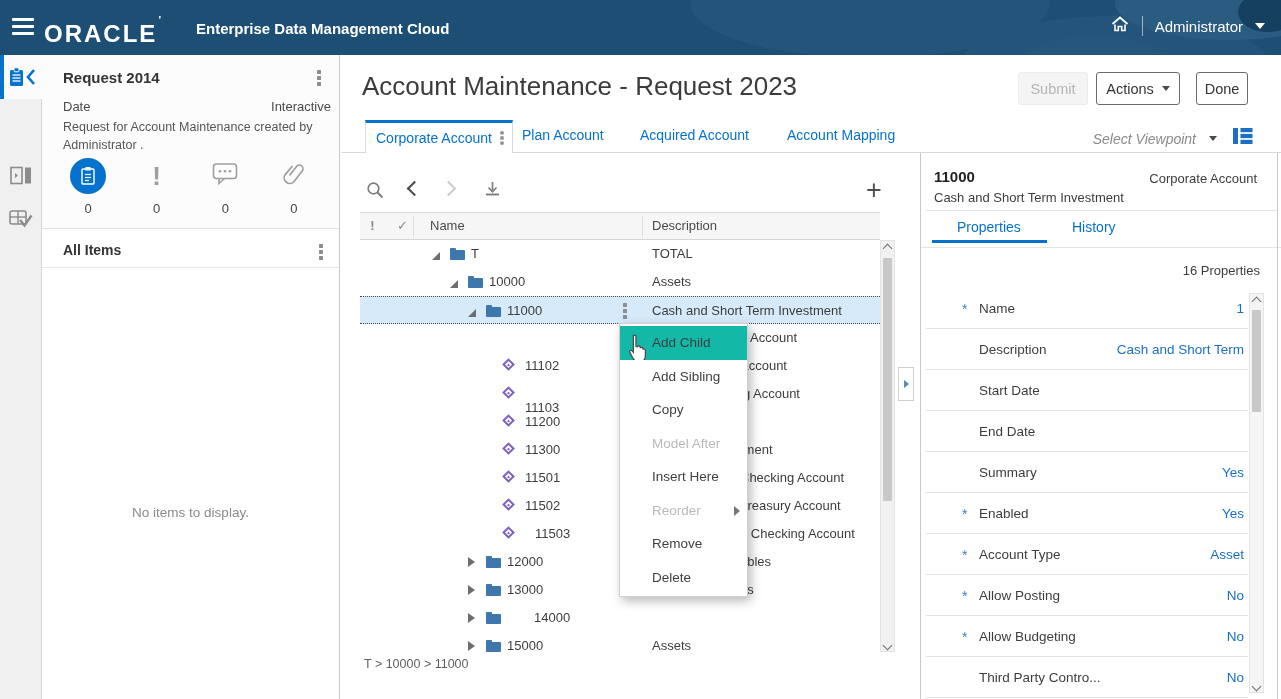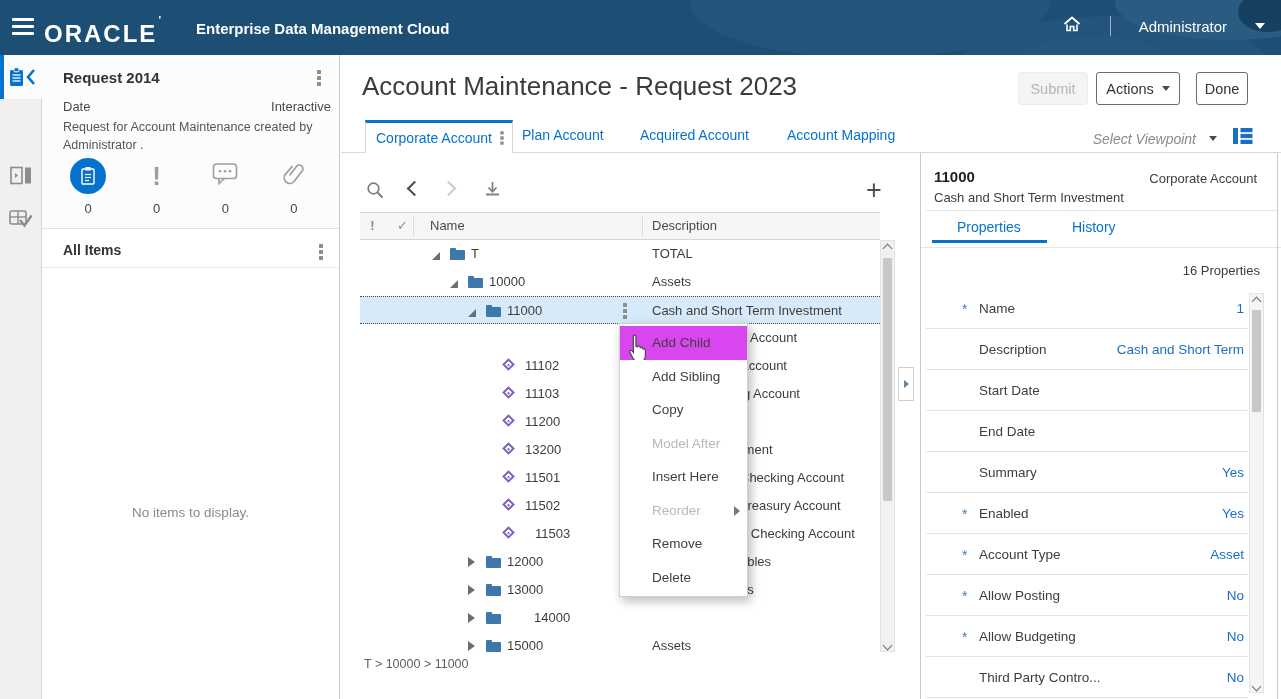--- a/index.html
+++ b/index.html
@@ -13,21 +13,21 @@
   .c2{left:960px;top:16px;width:310px;height:100px;background:#24547b}
   .c3{left:1115px;top:-34px;width:230px;height:74px;background:#2a5b81}
   .c4{left:1025px;top:36px;width:140px;height:46px;background:#27567d}
   .c5{left:1238px;top:-8px;width:60px;height:40px;background:#16405f}
   .hamburger{position:absolute;left:12px;top:18px;width:22px;height:17px;cursor:pointer}
   .hamburger span{position:absolute;left:0;width:22px;height:3px;background:#fff;border-radius:1px}
   .hamburger span:nth-child(1){top:0}.hamburger span:nth-child(2){top:7px}.hamburger span:nth-child(3){top:14px}
   .brand{position:absolute;left:44px;top:14px;color:#fff;font-size:24px;font-weight:bold;letter-spacing:2px}
   .brand::after{content:"\2019";font-size:11px;vertical-align:18px;margin-left:1px}
   .product{position:absolute;left:196px;top:20px;color:#fff;font-size:15px;font-weight:bold}
-  .hdr-right{position:absolute;right:16px;top:0;height:52px;display:flex;align-items:center;gap:28px;color:#fff}
+  .hdr-right{position:absolute;right:16px;top:0;height:52px;display:flex;align-items:center;gap:12px;color:#fff}
   .hdr-sep{width:1px;height:20px;background:rgba(255,255,255,.55)}
   .user-name{font-size:15px}
   .caret-dn{width:0;height:0;border-left:5px solid transparent;border-right:5px solid transparent;border-top:6px solid #fff}
 
   
   .rail{position:absolute;left:0;top:55px;width:42px;height:644px;background:#f0f0f1;border-right:1px solid #d6d6d6;z-index:20}
   .rail-item{position:absolute;left:0;width:42px;height:44px;display:flex;align-items:center;justify-content:center;cursor:pointer}
   .rail-item.active{background:#fbfbfb;border-left:4px solid #0572ce}
 
   
@@ -128,21 +128,21 @@
   .rp-rows{position:absolute;left:5px;top:135px;width:322px;height:411px;overflow:hidden}
   .prow{position:absolute;left:0;width:322px;height:41px;border-bottom:1px solid #e3e3e3}
   .prow .ast{position:absolute;left:36px;top:13px;color:#3f7cb6;font-size:14px}
   .prow .plabel{position:absolute;left:53px;top:13px;font-size:13.5px;color:#3d3d3d;white-space:nowrap}
   .prow .pvalue{position:absolute;right:4px;top:13px;font-size:13.5px;color:#1a6fc4;white-space:nowrap;cursor:pointer}
   .rp-scroll{position:absolute;left:328px;top:140px;width:15px;height:400px;background:#f5f5f5;border:1px solid #e3e3e3}
 
   
   .ctx-menu{position:absolute;left:619px;top:323px;width:129px;background:#fff;border:1px solid #cfcfcf;box-shadow:3px 4px 10px rgba(0,0,0,.28);z-index:10;padding:2px 0}
   .mi{position:relative;height:33.5px;line-height:33.5px;padding-left:32px;font-size:13.5px;color:#3f3f3f;cursor:pointer;white-space:nowrap}
-  .mi.hov{background:#d946ef}
+  .mi.hov{background:#14b8a6}
   .mi.dis{color:#b9b9b9;cursor:default}
   .mi .sub{position:absolute;right:7px;top:12px;width:0;height:0;border-top:5px solid transparent;border-bottom:5px solid transparent;border-left:6px solid #777}
   .hand-cursor{position:absolute;left:626px;top:334px;z-index:12;pointer-events:none}
 </style>
 </head>
 <body>
 
 <div class="app-header">
   <div class="cloud c1"></div>
   <div class="cloud c2"></div>
@@ -345,35 +345,35 @@
     <div class="trow" style="top: 112px;">
       <div class="tcell-name">
         <span class="diamond" style="left: 84px;"></span>
         <span class="tlabel" style="left: 105px;">11102</span>
       </div>
       <div class="tcell-desc"><span style="margin-left: 88px;">Account</span></div>
     </div>
     <div class="trow" style="top: 140px;">
       <div class="tcell-name">
         <span class="diamond" style="left: 84px;"></span>
-        <span class="tlabel" style="left: 105px;">11103</span>
+        <span class="tlabel" style="left: 105px; margin-top: 14px;">11103</span>
       </div>
       <div class="tcell-desc"><span style="margin-left: 88px;">ig Account</span></div>
     </div>
     <div class="trow" style="top: 168px;">
       <div class="tcell-name">
         <span class="diamond" style="left: 84px;"></span>
         <span class="tlabel" style="left: 105px;">11200</span>
       </div>
       <div class="tcell-desc"><span></span></div>
     </div>
     <div class="trow" style="top: 196px;">
       <div class="tcell-name">
         <span class="diamond" style="left: 84px;"></span>
-        <span class="tlabel" style="left: 105px;">13200</span>
+        <span class="tlabel" style="left: 105px;">11300</span>
       </div>
       <div class="tcell-desc"><span style="margin-left: 88px;">tment</span></div>
     </div>
     <div class="trow" style="top: 224px;">
       <div class="tcell-name">
         <span class="diamond" style="left: 84px;"></span>
         <span class="tlabel" style="left: 105px;">11501</span>
       </div>
       <div class="tcell-desc"><span style="margin-left: 88px;">Checking Account</span></div>
     </div>

